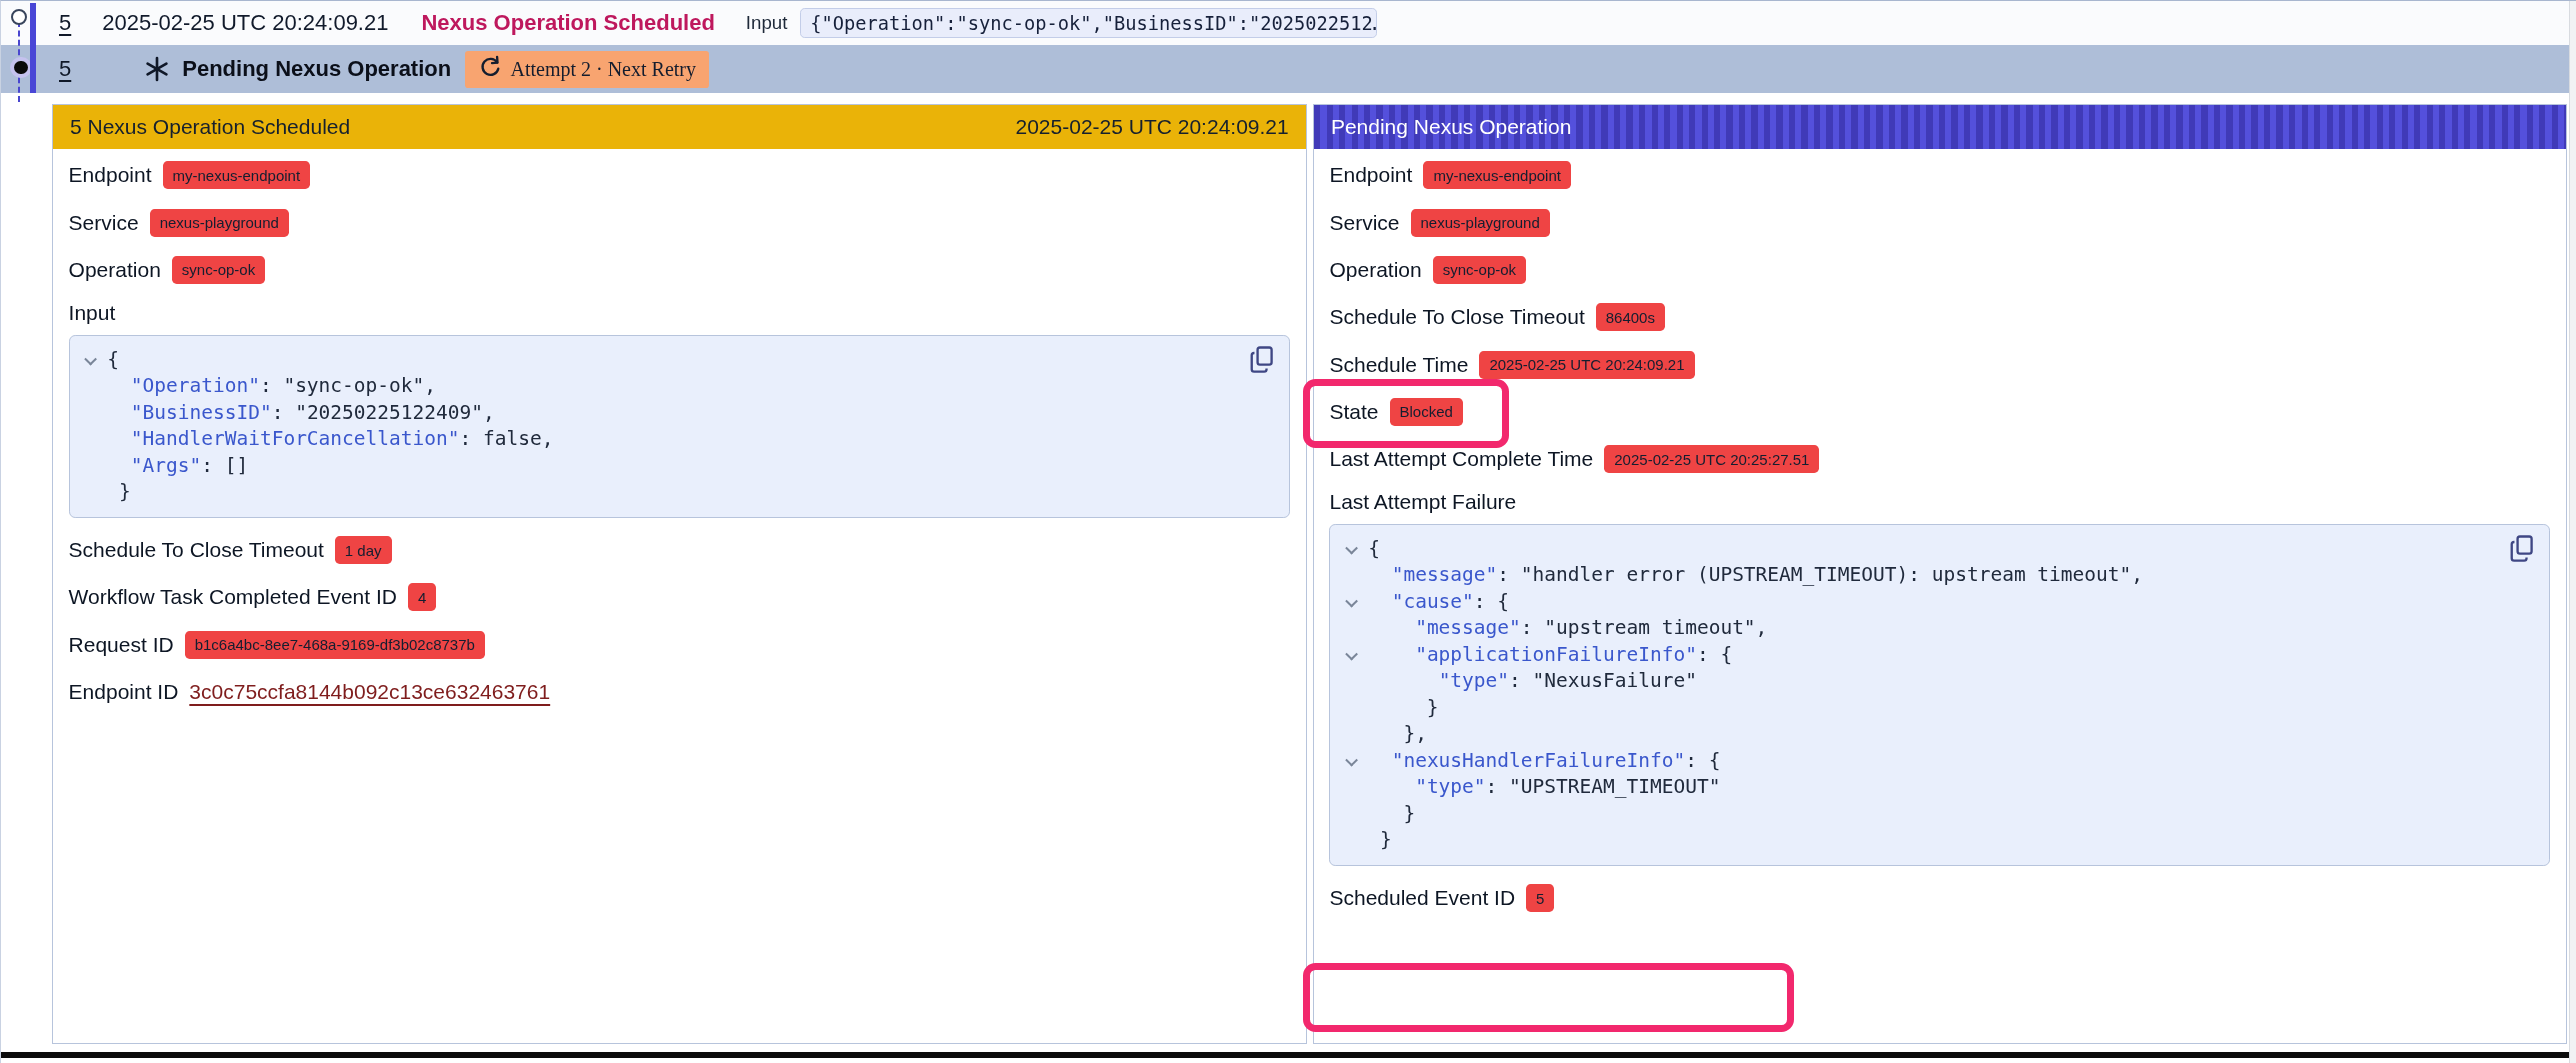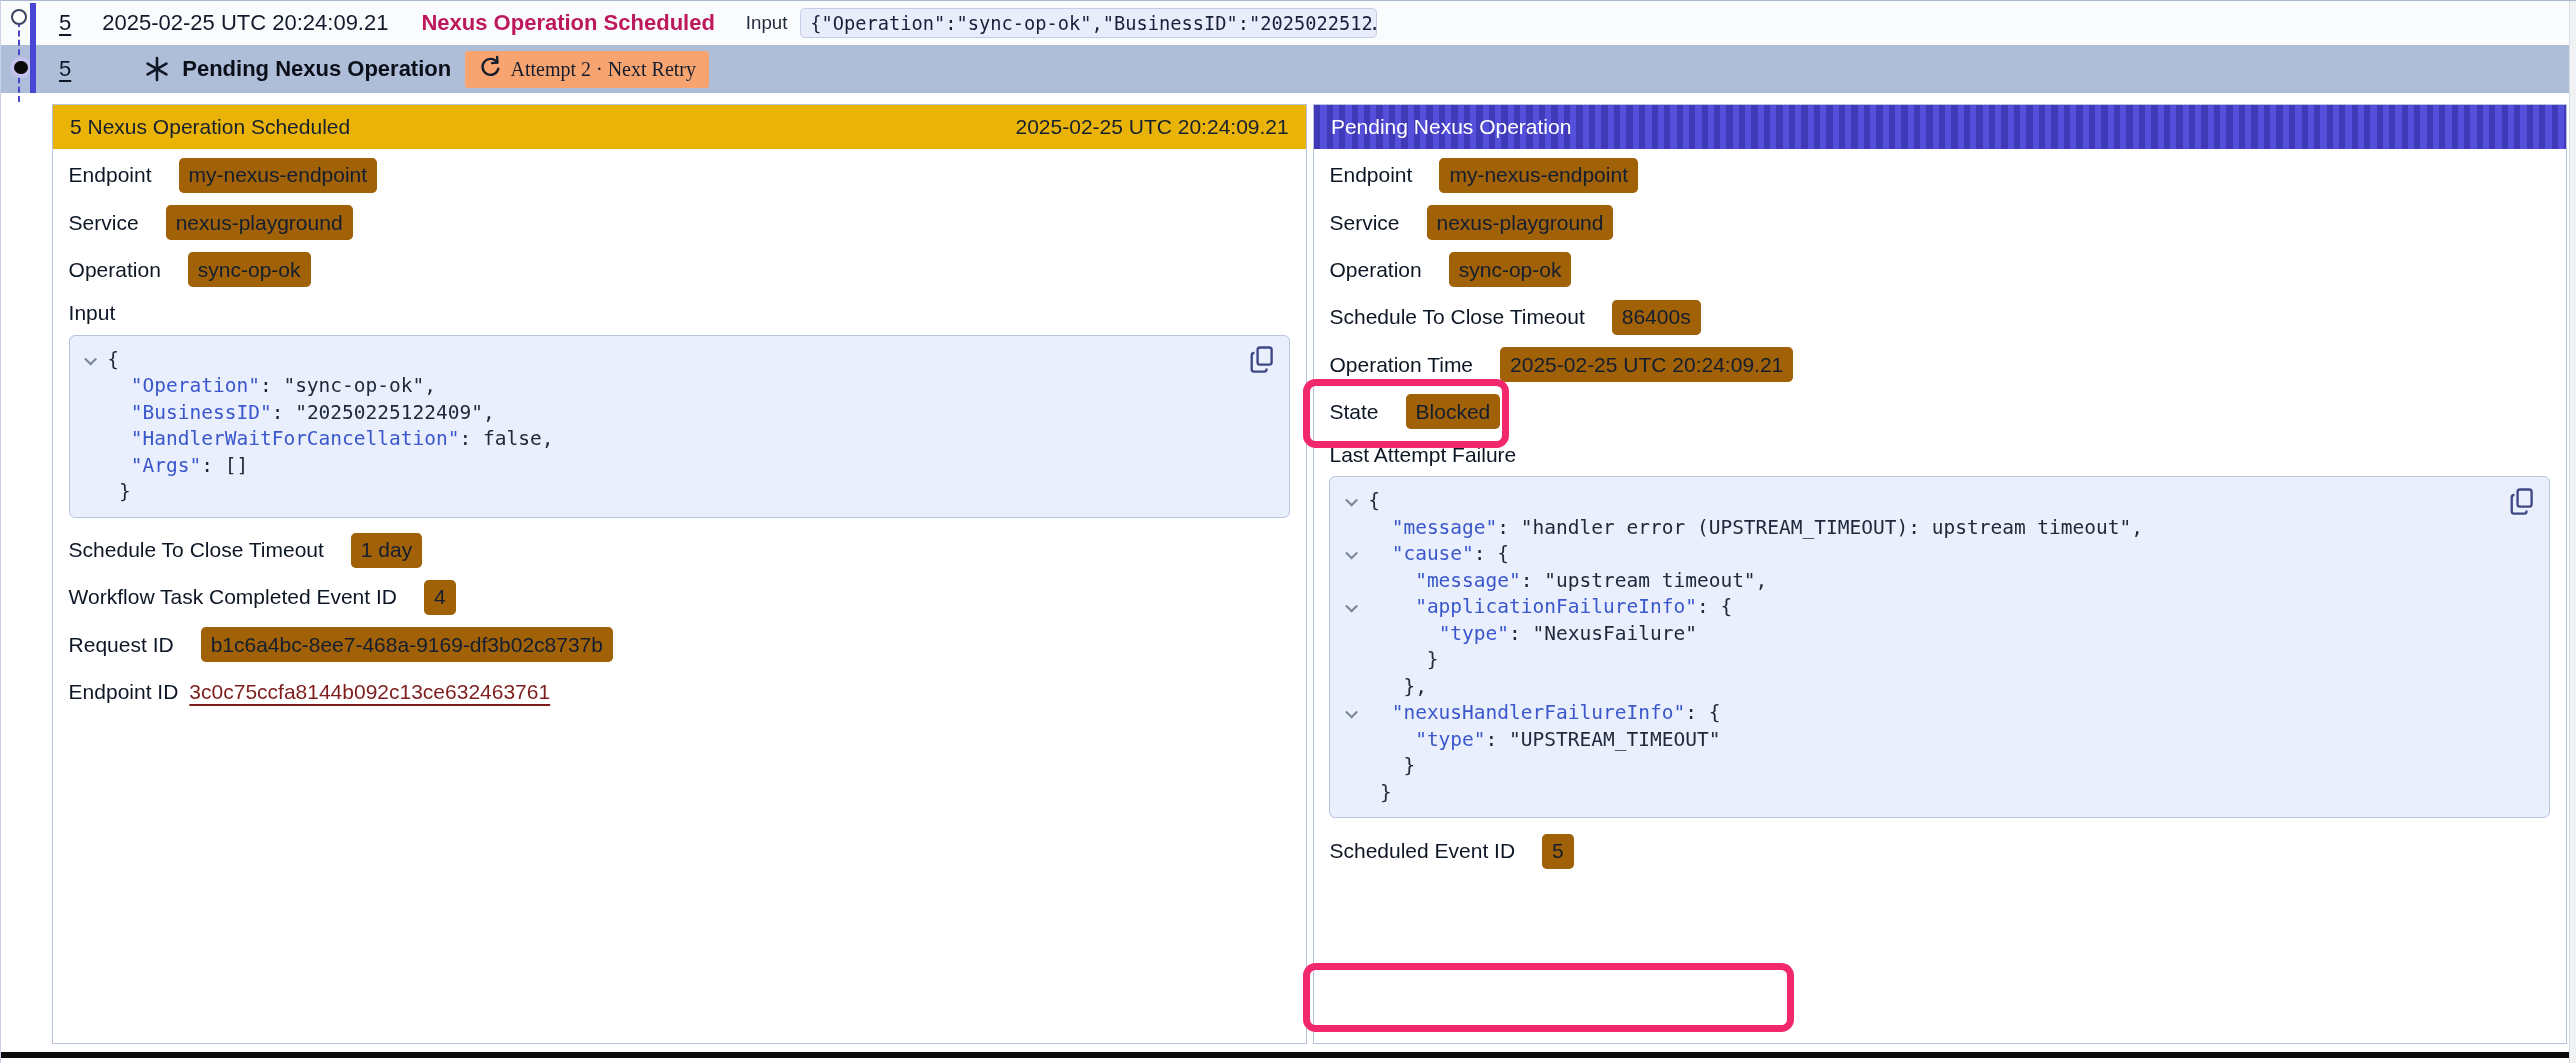--- a/index.html
+++ b/index.html
@@ -50,21 +50,21 @@
   .panel-header { height:44px; display:flex; align-items:center; justify-content:space-between;
     padding:0 17px; background:#eab308; font-size:21px; color:#16202e; }
   .panel-header.striped {
     background:repeating-linear-gradient(90deg,#403ab8 0 6.2px,#5450dc 6.2px 12.5px);
     color:#ffffff; justify-content:flex-start; }
 
   .panel-body { padding:9.4px 15.6px 15.6px 15.6px; }
 
   .frow { display:flex; align-items:center; height:34px; margin-bottom:13.3px; gap:11px; }
   .flabel { font-size:21px; color:#0d1624; white-space:nowrap; }
-  .chip { background:#a16207; border-radius:4.7px; padding:5.5px 10px; font-size:21px; color:#141e30; white-space:nowrap;margin-left:16px; }
+  .chip { background:#ef4444; border-radius:4.7px; padding:5.5px 10px; font-size:15px; color:#141e30; white-space:nowrap; }
   .value-link { font-size:21px; color:#7f1d1d; text-decoration:underline; text-underline-offset:4.7px;
     text-decoration-thickness:1.6px; cursor:pointer; }
 
   .section-label { font-size:21px; color:#0d1624; height:26.5px; line-height:26.5px; margin-bottom:7.8px; }
 
   .code-block { position:relative; background:#e9effc; border:1.6px solid #b7c4dc; border-radius:6.2px;
     padding:11px 14px 11px 4.7px; margin-bottom:15.6px; }
   .code-lines { font-family:"DejaVu Sans Mono", monospace; font-size:19.5px; line-height:26.5px; color:#202a3c; }
   .cl { display:flex; height:26.5px; }
   .gut { width:33px; display:flex; align-items:center; justify-content:center; flex:none; cursor:pointer; }
@@ -217,26 +217,30 @@
       </div>
       <div class="frow">
         <span class="flabel">Operation</span>
         <span class="chip">sync-op-ok</span>
       </div>
       <div class="frow">
         <span class="flabel">Schedule To Close Timeout</span>
         <span class="chip">86400s</span>
       </div>
       <div class="frow">
-        <span class="flabel">Operation Time</span>
+        <span class="flabel">Schedule Time</span>
         <span class="chip">2025-02-25 UTC 20:24:09.21</span>
       </div>
       <div class="frow">
         <span class="flabel">State</span>
         <span class="chip">Blocked</span>
+      </div>
+      <div class="frow">
+        <span class="flabel">Last Attempt Complete Time</span>
+        <span class="chip">2025-02-25 UTC 20:25:27.51</span>
       </div>
 
       <div class="section-label">Last Attempt Failure</div>
       <div class="code-block">
         <div class="code-lines">
             <div class="cl">
               <span class="gut">
                 <span class="chev"></span>
               </span>
               <span class="seg"><span class="d">{</span></span>

